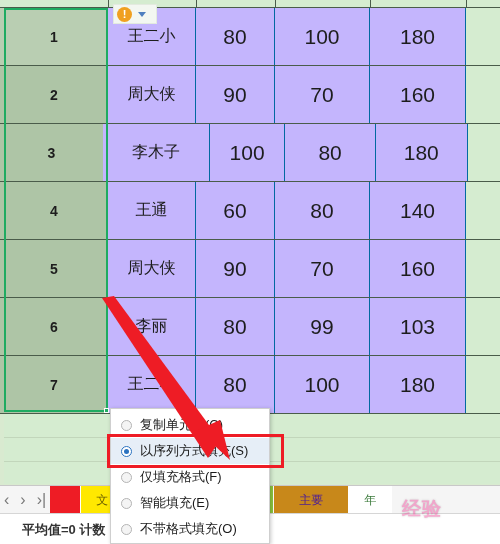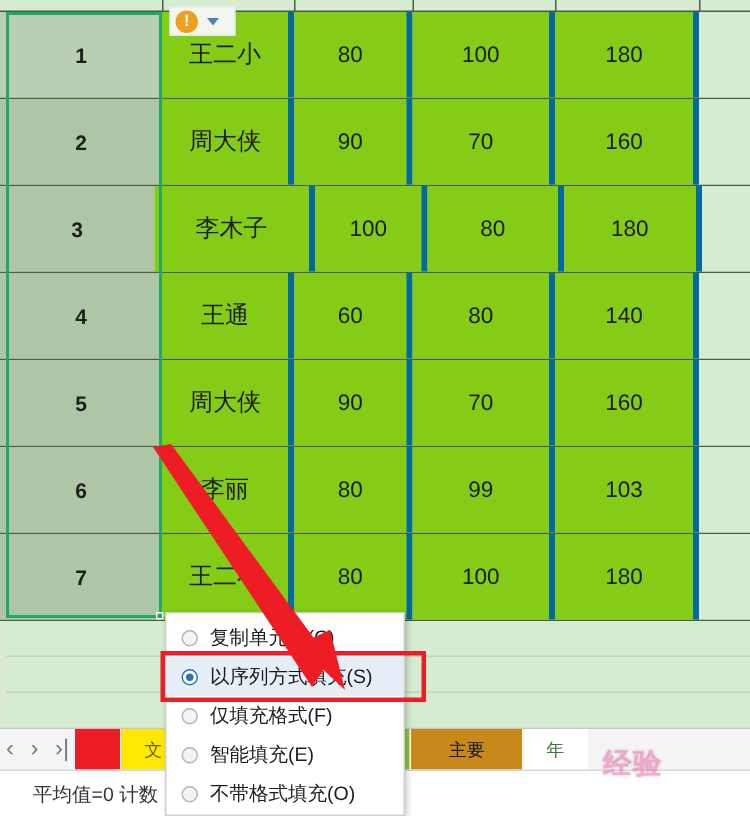--- a/index.html
+++ b/index.html
@@ -17,34 +17,34 @@
   .grid-row{
     position:absolute;left:0;width:500px;
     box-sizing:border-box;
     border-bottom:1px solid #4a5c4a;
     display:flex;
   }
   .cell{
     box-sizing:border-box;
     display:flex;align-items:center;justify-content:center;
     font-size:15px;color:#1d1d1d;
-    border-right:4px solid #0369a1;
-    background:#84cc16;
+    border-right:1px solid #0369a1;
+    background:#c4b5fd;
     position:relative;
     overflow:hidden;
     white-space:nowrap;
   }
   .cell.idx{
     background:#b9ceb2;
     font-weight:bold;
     font-size:14px;
     border-right:none;
   }
   .cell.name{font-size:16px;}
-  .cell.num{font-size:15px;}
+  .cell.num{font-size:21px;}
   .cell.tail{border-right:none;background:#d5ecd0;}
 
   
   #top-strip{
     position:absolute;left:0;top:0;width:500px;height:8px;
     background:#d5ecd0;border-bottom:1px solid #4a5c4a;
     box-sizing:border-box;
   }
   #top-strip .vline{position:absolute;top:0;width:1px;height:8px;background:#4a5c4a;}
 
@@ -92,30 +92,30 @@
   
   #tabbar{
     position:absolute;left:0;top:485px;width:500px;height:28px;
     background:#f5f5f5;border-top:1px solid #c8c8c8;
     display:flex;align-items:stretch;
   }
   #nav{display:flex;align-items:center;padding:0 4px;gap:11px;color:#7a7a7a;}
   #nav span{font-size:16px;cursor:default;}
   .stab{
     display:flex;align-items:center;justify-content:center;
-    font-size:12px;color:#0f172a;min-width:58px;padding:0 8px;
+    font-size:12px;color:#4c1d95;min-width:58px;padding:0 8px;
     border-right:1px solid #ffffff;
   }
   .stab.white{color:#3a7a3a;background:#ffffff;}
 
   
   #statusbar{
     position:absolute;left:0;top:513px;width:500px;height:31px;
     background:#ffffff;border-top:1px solid #d6d6d6;
-    display:flex;align-items:center;
+    display:flex;align-items:center;font-weight:bold;
   }
   #status-text{font-size:13px;color:#333333;padding-left:22px;}
 
   
   #menu{
     position:absolute;left:110px;top:408px;width:160px;height:136px;
     background:#ffffff;border:1px solid #cfcfcf;
     box-shadow:1px 1px 4px rgba(0,0,0,.22);
     box-sizing:border-box;padding-top:3px;
   }

